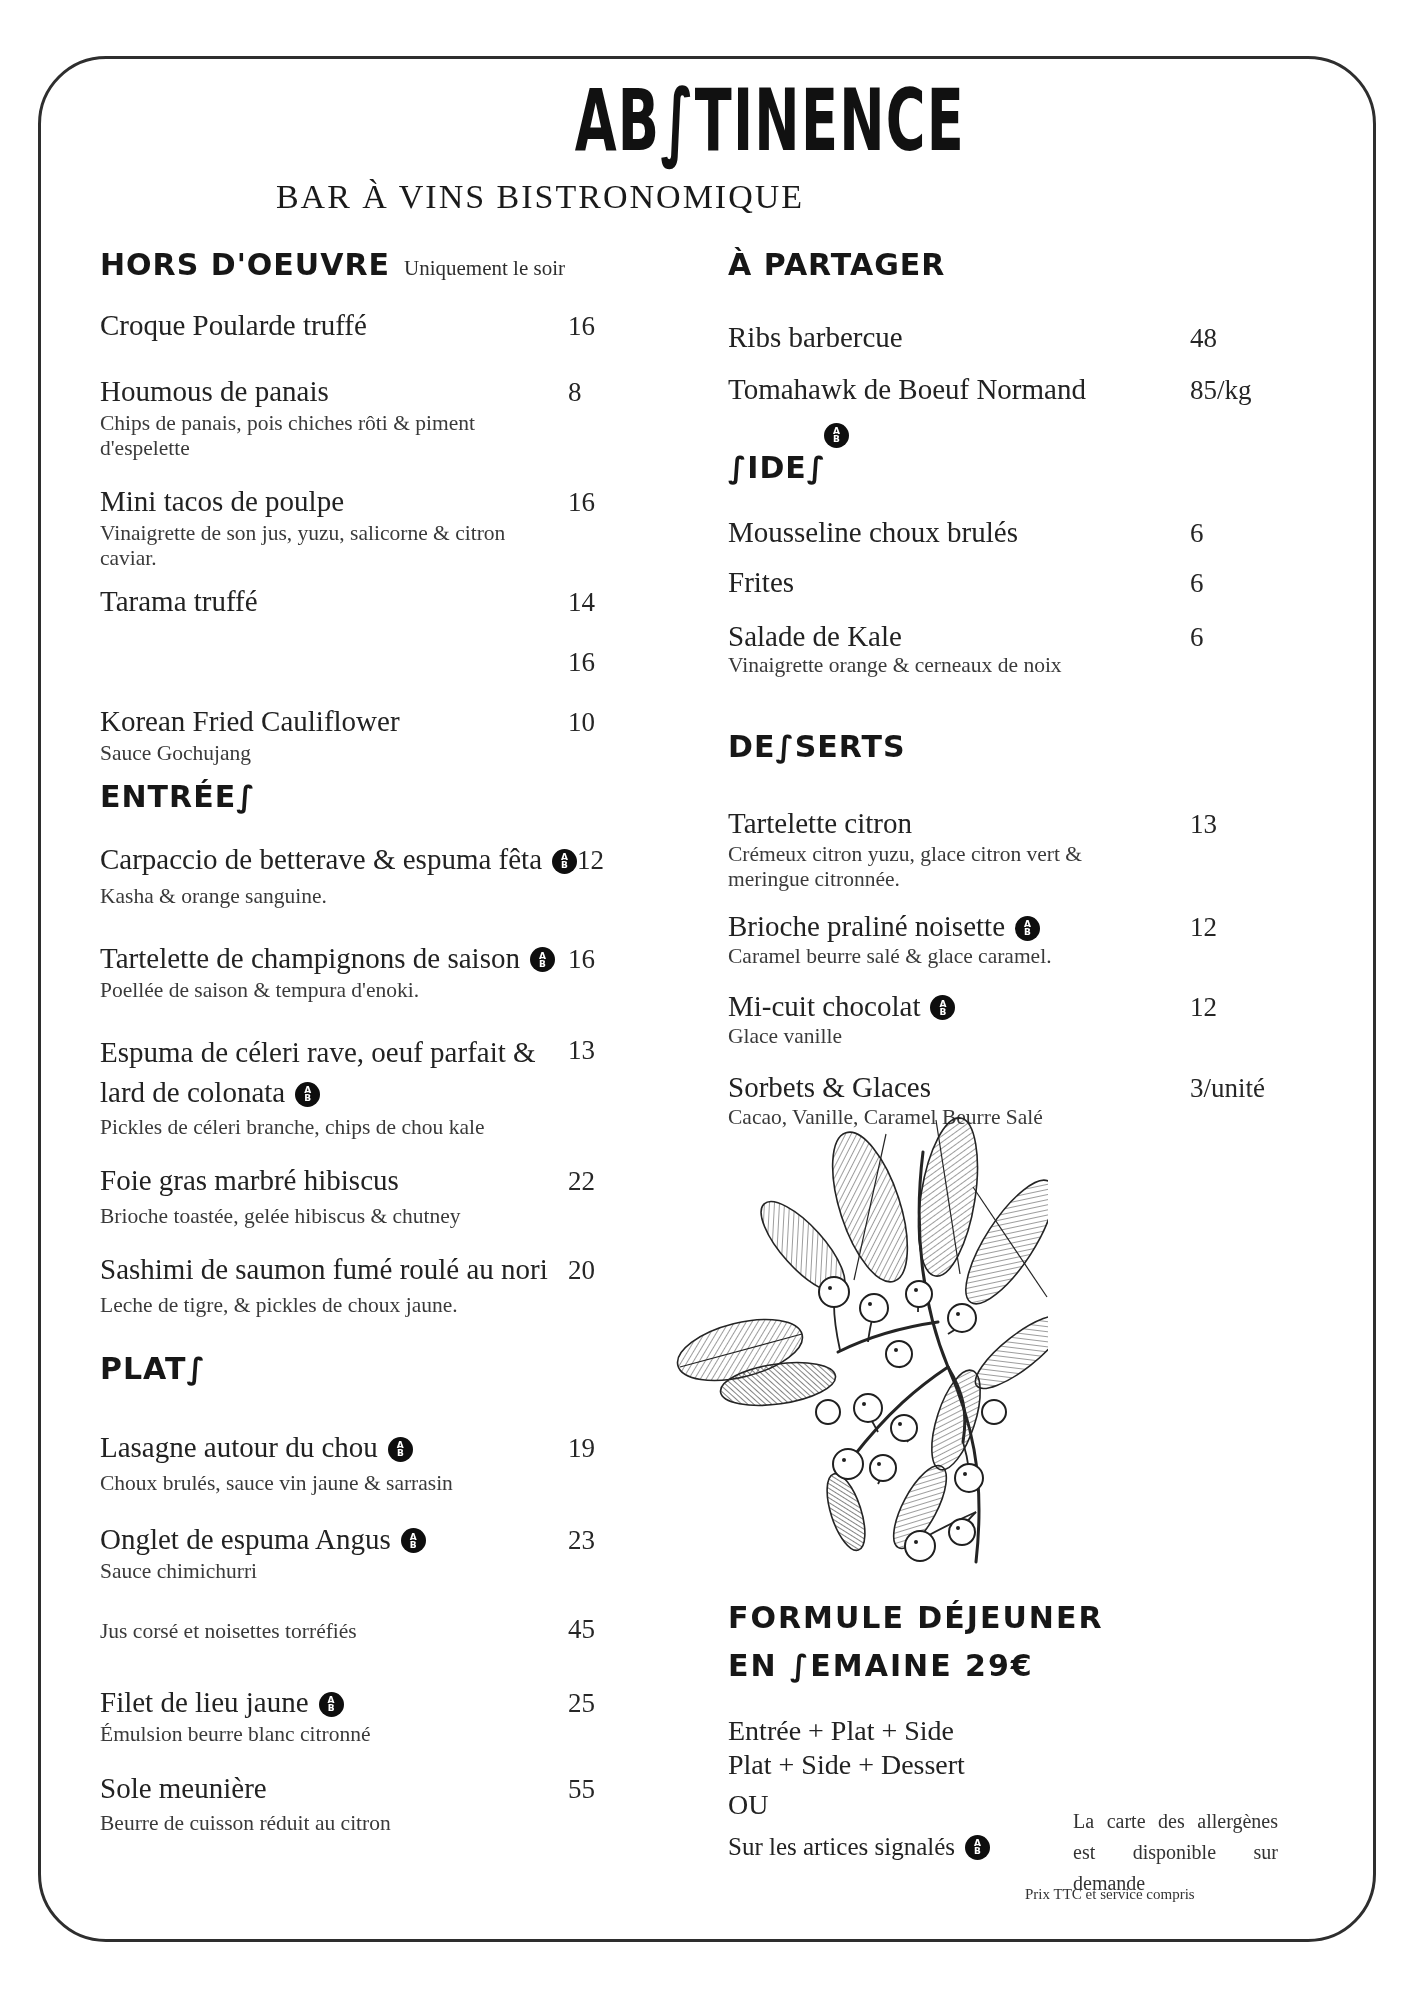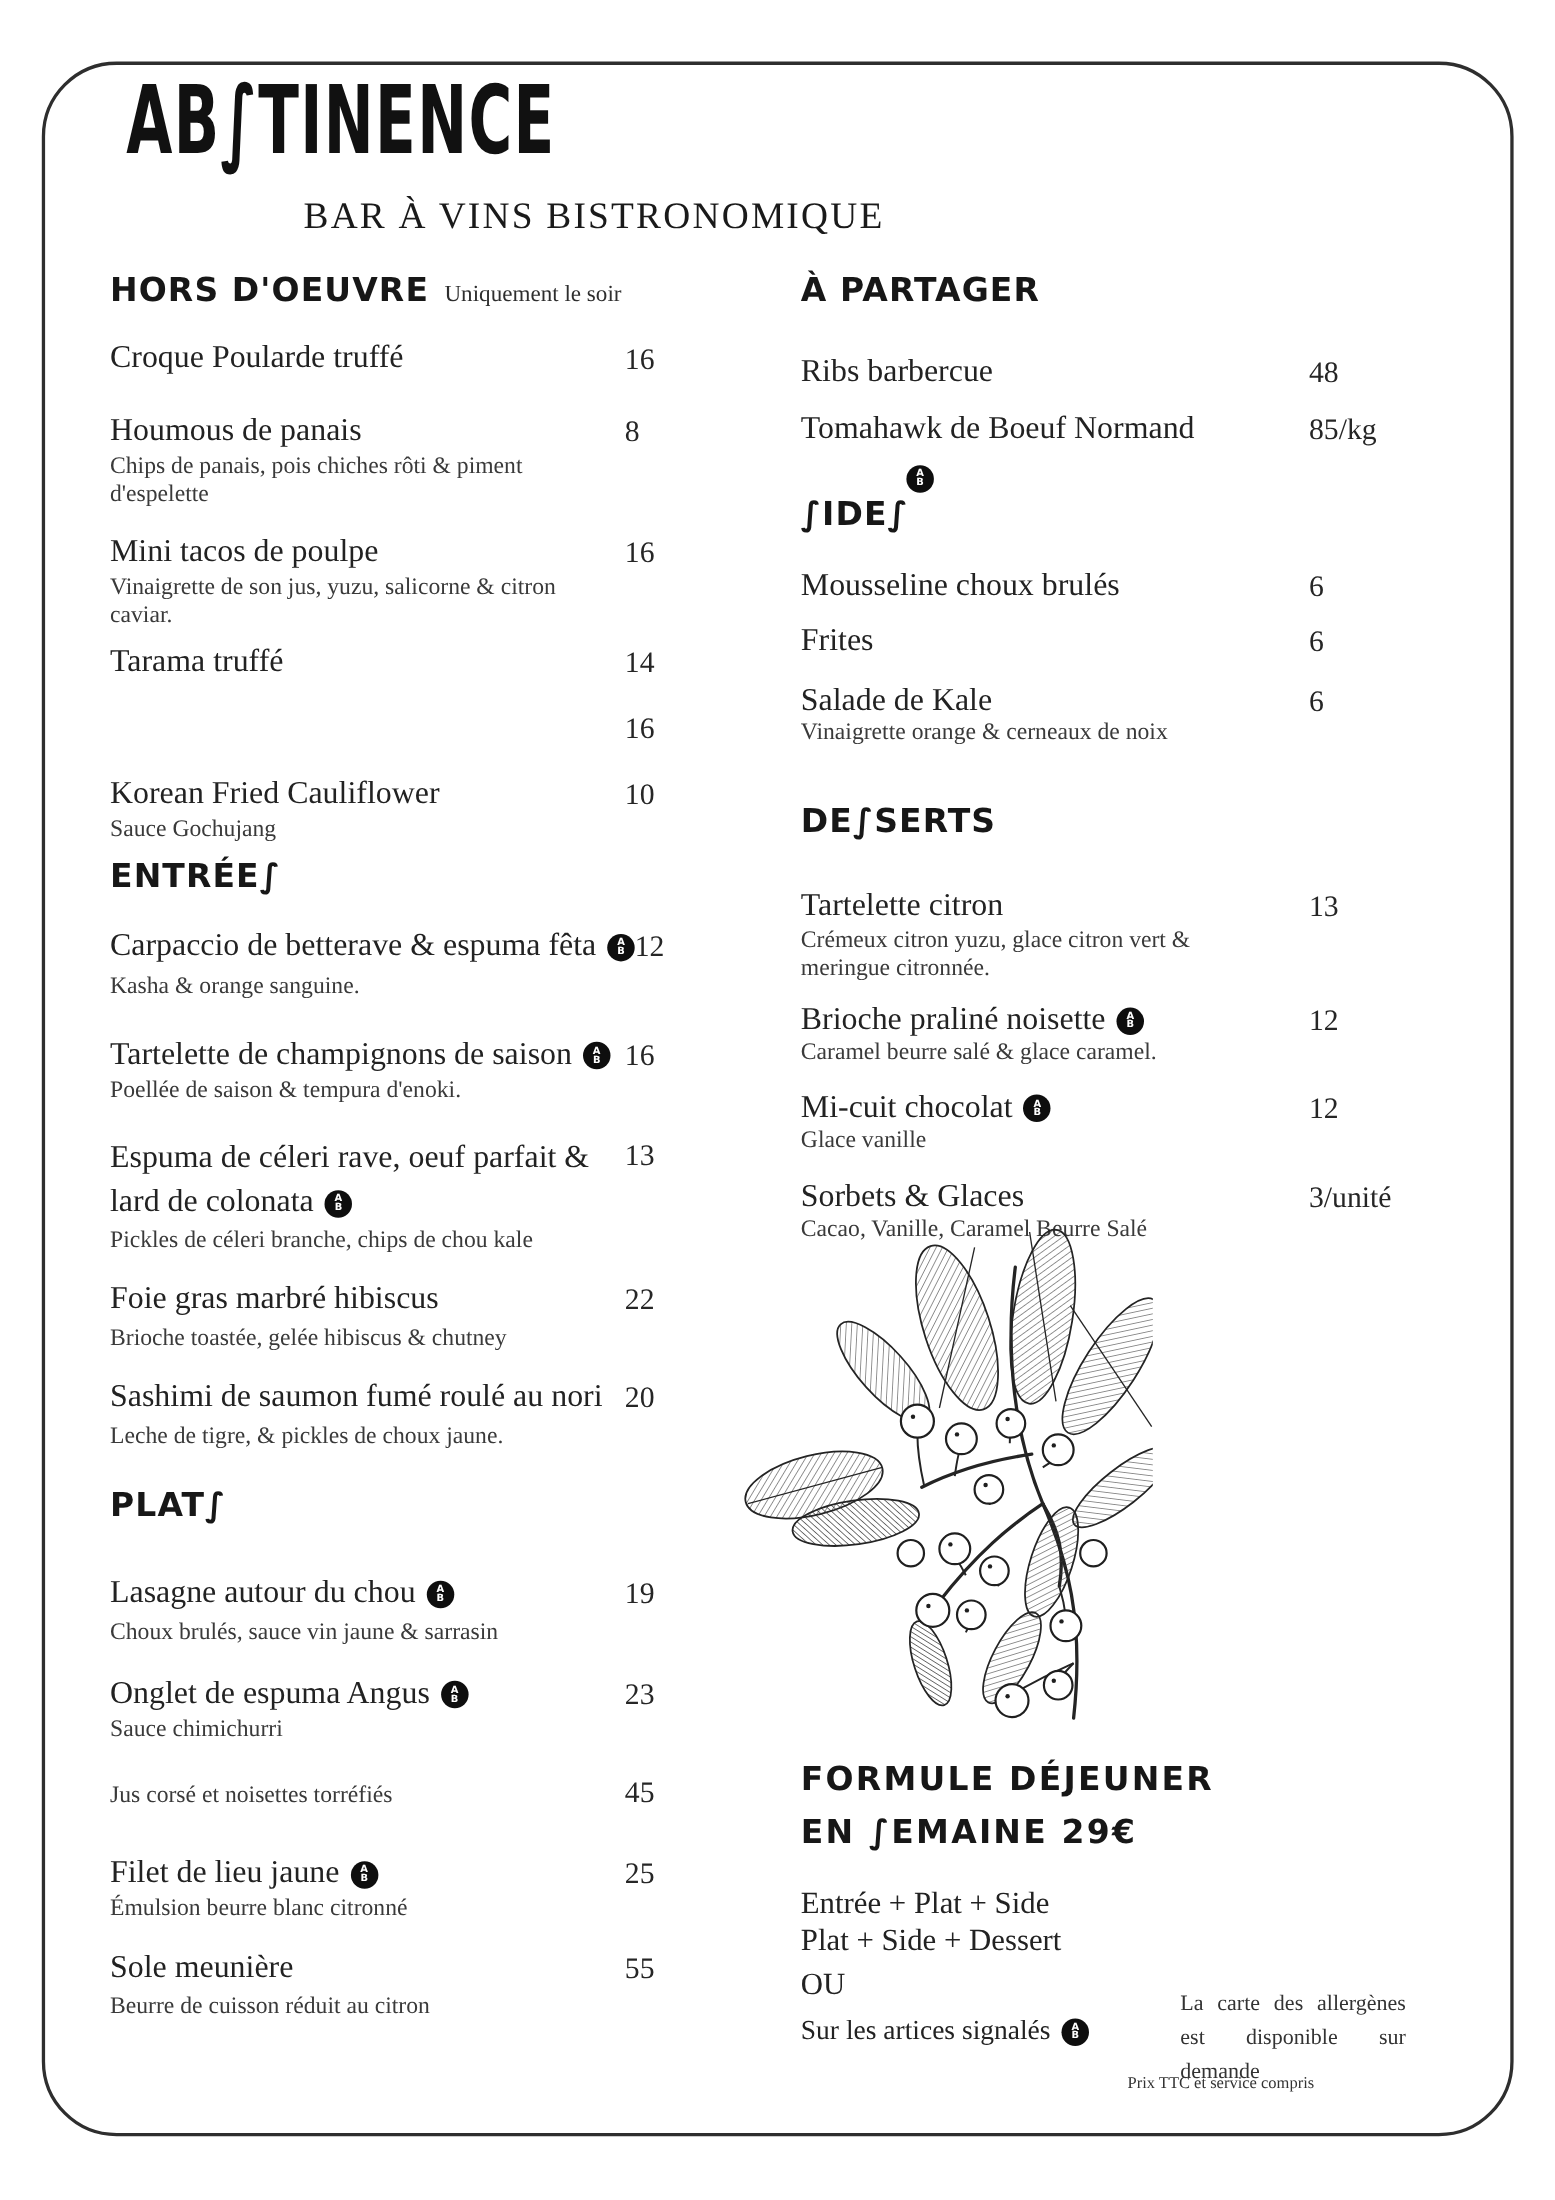--- a/index.html
+++ b/index.html
@@ -2,21 +2,21 @@
 <html><head>
 <meta charset="utf-8">
 <style>
   html,body{margin:0;padding:0;background:#e8e8e8;}
   .page{position:relative;width:1414px;height:2000px;background:#ffffff;overflow:hidden;
         font-family:"Liberation Serif",serif;color:#1c1c1c;}
   .frame{position:absolute;left:38px;right:38px;top:56px;bottom:58px;
          border:3px solid #2e2e2e;border-radius:68px;}
   
   .deco{font-family:"DejaVu Sans",sans-serif;font-weight:700;color:#171717;letter-spacing:1px;}
-  .brand-title{position:absolute;left:0;top:62px;width:1080px;text-align:left;}
+  .brand-title{position:absolute;left:0;top:72px;width:1080px;text-align:right;}
   .brand-title span{display:inline-block;font-family:"DejaVu Sans",sans-serif;font-weight:700;
         font-size:86px;line-height:96px;letter-spacing:2px;color:#111;
         transform:scaleX(0.63);transform-origin:center;white-space:nowrap;}
   .brand-sub{position:absolute;left:0;top:178px;width:1080px;text-align:center;
         font-size:34px;letter-spacing:2px;color:#1a1a1a;}
   .col{position:absolute;width:533px;}
   .colr{position:absolute;width:540px;}
   .h-sec{font-size:30px;line-height:34px;}
   .h-note{font-size:21px;color:#2e2e2e;margin-left:14px;}
   .hwrap{display:flex;align-items:baseline;}

